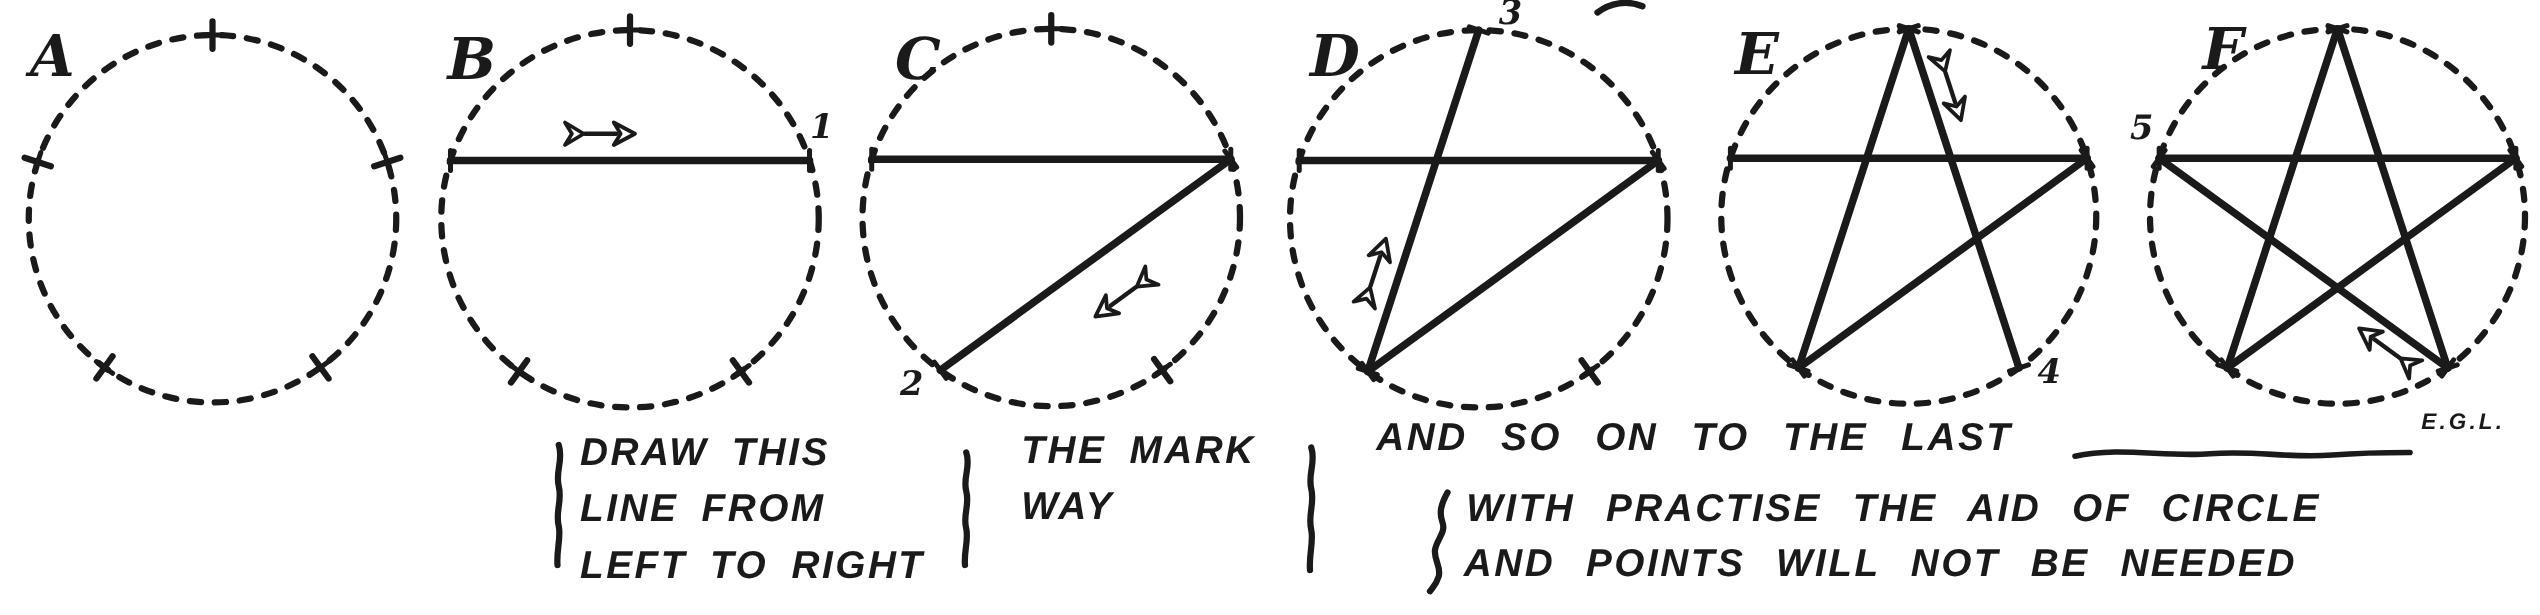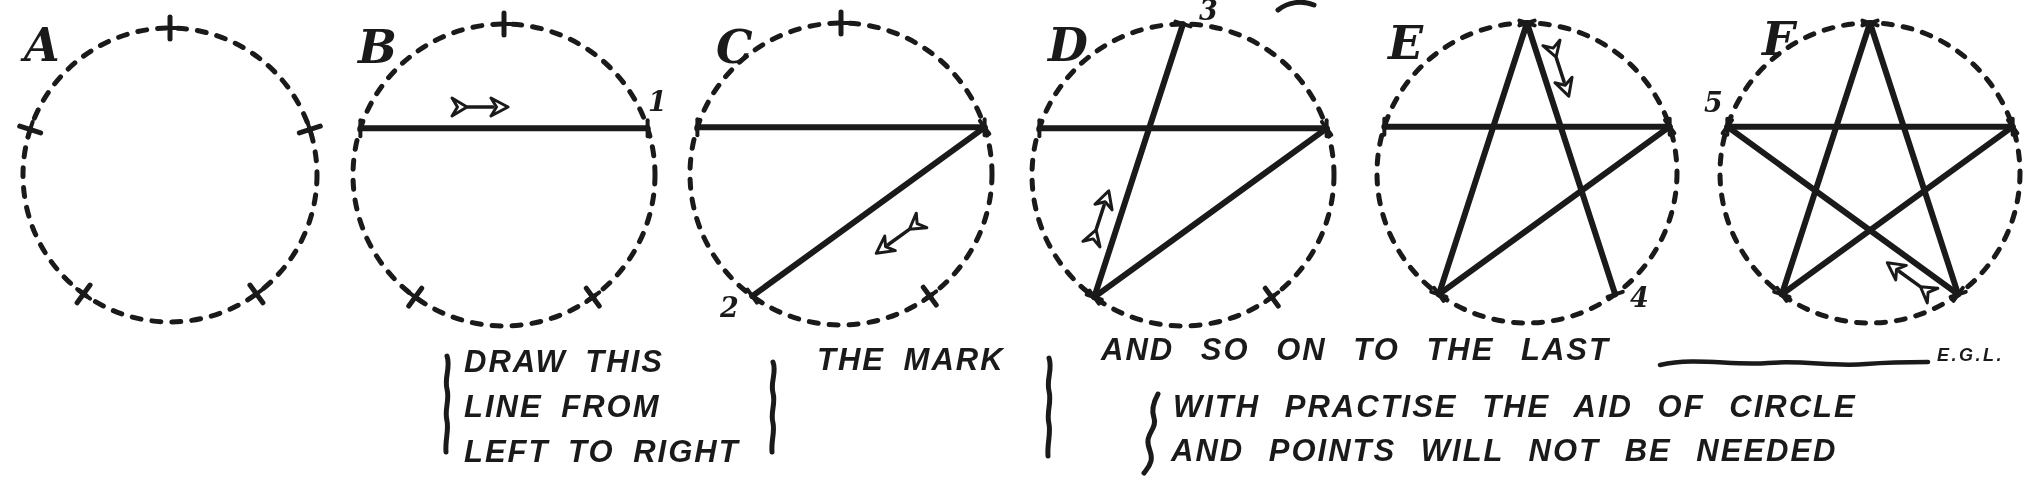--- a/index.html
+++ b/index.html
@@ -173,19 +173,20 @@
 
   <div class="caption" style="left:28px;top:339px;">
   </div>
   <div class="caption" style="left:464px;top:342px;">
     <span class="cap-line">DRAW THIS</span>
     <span class="cap-line">LINE FROM</span>
     <span class="cap-line">LEFT TO RIGHT</span>
   </div>
   <div class="caption" style="left:817px;top:340px;">
     <span class="cap-line">THE MARK</span>
+    <span class="cap-line">WAY</span>
   </div>
   <span class="cap-free" style="left:1101px;top:330px;word-spacing:16px;">AND SO ON TO THE LAST</span>
   <span class="cap-free" style="left:1171px;top:431px;">AND POINTS WILL NOT BE NEEDED</span>
   <span class="cap-free" style="left:1173px;top:387px;">WITH PRACTISE THE AID OF CIRCLE</span>
 
-  <span class="signature" style="left:1937px;top:345px;">E.G.L.</span>
+  <span class="signature" style="left:1937px;top:327px;">E.G.L.</span>
 </div>
 
 </body></html>

